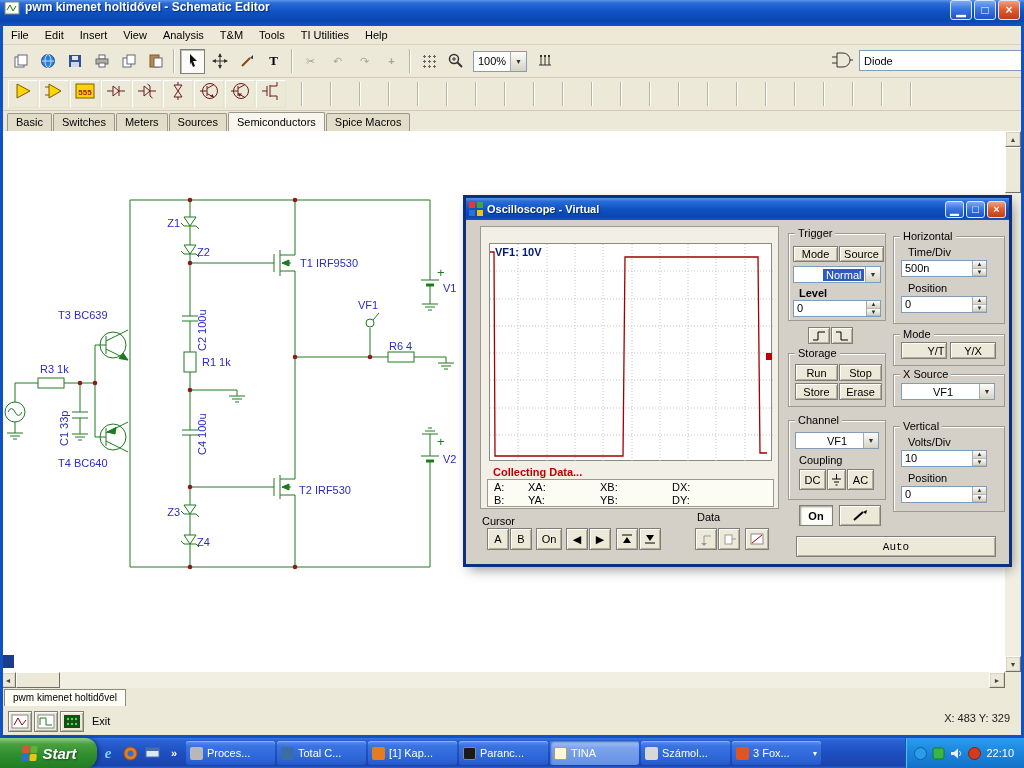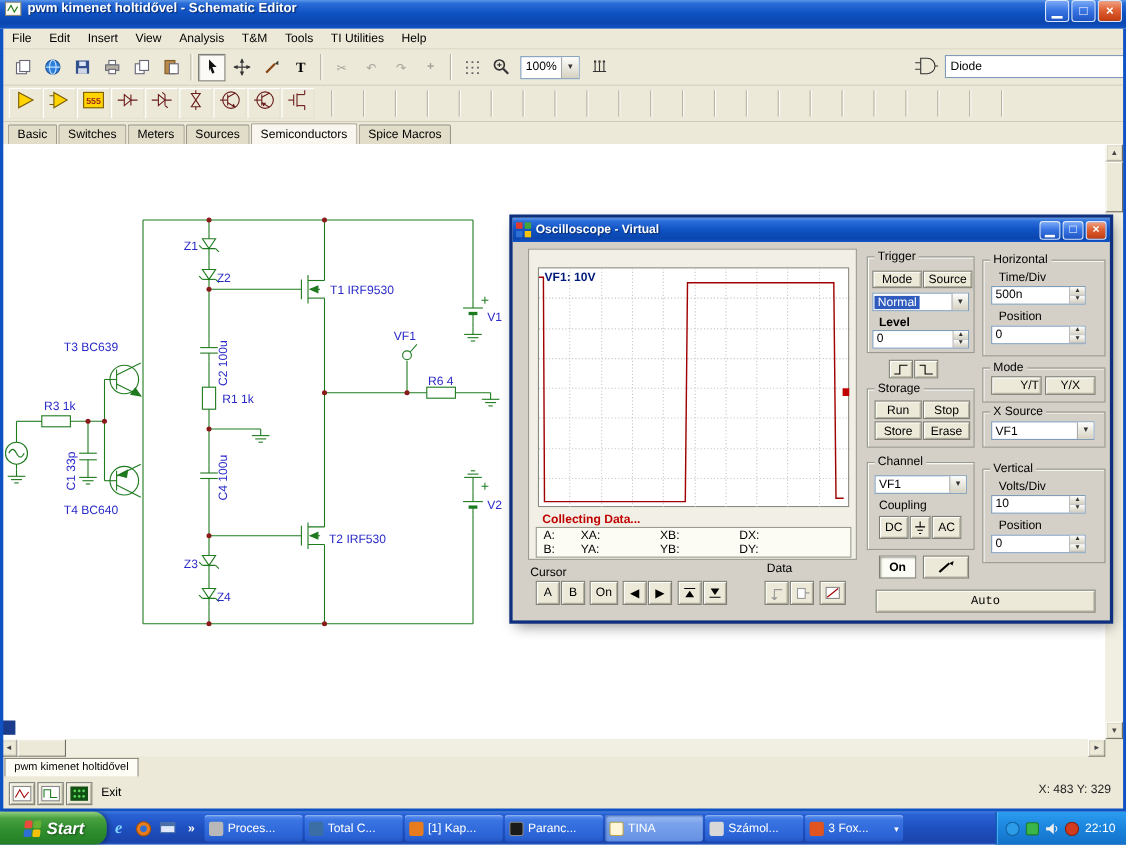--- a/index.html
+++ b/index.html
@@ -40,21 +40,21 @@
 #scopetitle{left:0;top:0;width:543px;height:22px;background:linear-gradient(180deg,#5a96e8 0%,#2a6cd8 15%,#0f52c4 50%,#0a46ae 85%,#1255c6 100%);display:flex;align-items:center;padding:0 3px;color:#fff;}
 #scopetitle .t{font-weight:bold;font-size:11px;text-shadow:1px 1px 1px #062a6b;margin-left:4px;flex:1;}
 #scopetitle .xpbtn{width:19px;height:17px;font-size:11px;}
 .panel{background:#f2f0e6;border:1px solid #9a9a8e;}
 #screen{background:#fff;border:1px solid #8a8a80;font-weight:bold;}
 .b3{background:#ece9d8;border:1px solid #7f7f76;box-shadow:inset 1px 1px 0 #fff,inset -1px -1px 0 #b3af9f;display:flex;align-items:center;justify-content:center;font-size:11px;color:#000;}
 .b3.pr{background:#fdfdf8;box-shadow:inset 1px 1px 2px #9a9a8e;}
 .b3.dis{color:#a0a0a0;}
 .gb{border:1px solid #9a9a8e;box-shadow:inset 1px 1px 0 #fff;}
 .lg{position:absolute;top:-7px;left:6px;background:#d4d0c8;padding:0 3px;font-size:11px;}
-.dd{background:#fff;border:1px solid #7f9db9;display:flex;align-items:center;font-size:11px;}
+.dd{background:#fff;border:1px solid #7f9db9;display:flex;align-items:center;font-size:11px;padding-left:28px;}
 .dd .sel{background:#2f5bbf;color:#fff;padding:0 3px;margin-left:1px;}
 .dd .pv{padding:0 3px;}
 .dd .ca{margin-left:auto;width:15px;align-self:stretch;background:linear-gradient(180deg,#fdfdfb,#d6d2c2);border-left:1px solid #aaa;display:flex;align-items:center;justify-content:center;font-size:7px;color:#333;}
 .sp{background:#fff;border:1px solid #7f9db9;display:flex;font-size:11px;}
 .sp .pv{flex:1;padding:1px 3px;}
 .sp .ar{width:14px;display:flex;flex-direction:column;border-left:1px solid #aaa;}
 .sp .ar span{flex:1;background:linear-gradient(180deg,#fdfdfb,#d6d2c2);border-bottom:1px solid #bbb;display:flex;align-items:center;justify-content:center;font-size:6px;color:#333;}
 .slbl{position:absolute;font-size:11px;color:#000;}
 
 #statusrow{left:3px;top:688px;width:1018px;height:18px;background:#ece9d8;}

